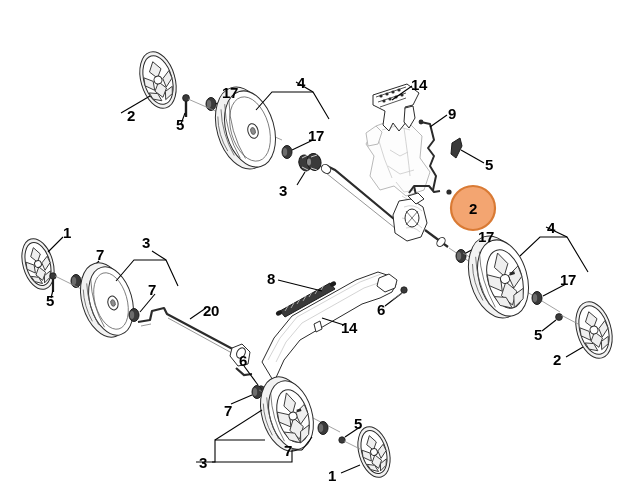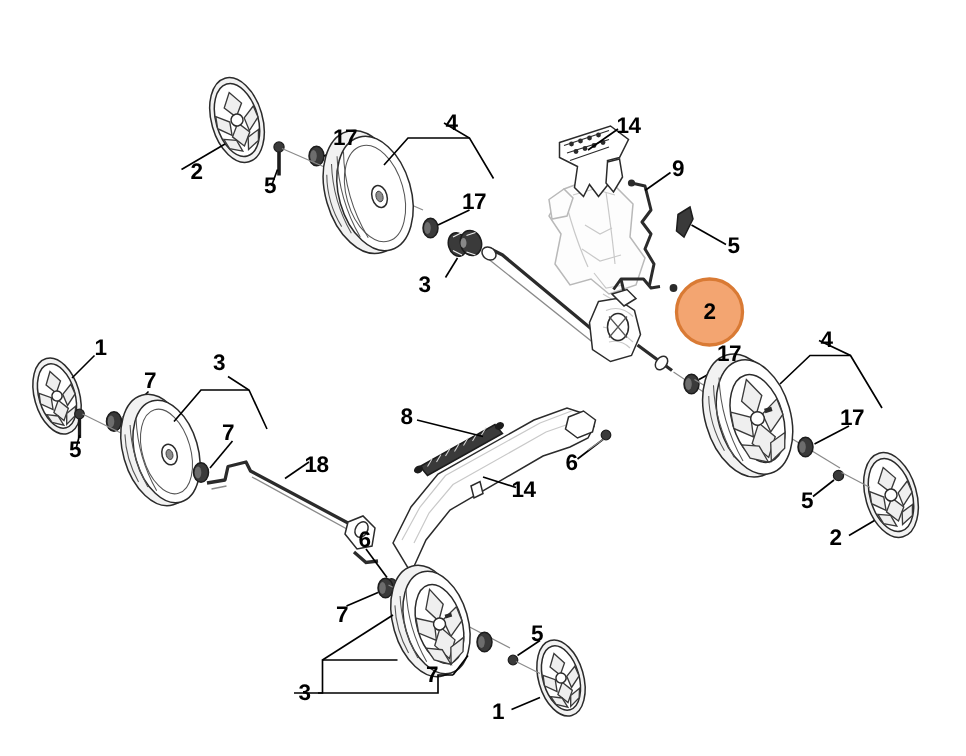--- a/index.html
+++ b/index.html
@@ -379,21 +379,21 @@
       <div style="position: absolute; left: 486px; top: 236px; transform: translate(-50%, -50%); font-family: &quot;Liberation Sans&quot;, sans-serif; font-size: 15px; font-weight: bold; color: rgb(0, 0, 0); line-height: 1; white-space: nowrap; letter-spacing: -0.3px;">17</div>
       <div style="position: absolute; left: 551px; top: 227px; transform: translate(-50%, -50%); font-family: &quot;Liberation Sans&quot;, sans-serif; font-size: 15px; font-weight: bold; color: rgb(0, 0, 0); line-height: 1; white-space: nowrap; letter-spacing: -0.3px;">4</div>
       <div style="position: absolute; left: 568px; top: 279px; transform: translate(-50%, -50%); font-family: &quot;Liberation Sans&quot;, sans-serif; font-size: 15px; font-weight: bold; color: rgb(0, 0, 0); line-height: 1; white-space: nowrap; letter-spacing: -0.3px;">17</div>
       <div style="position: absolute; left: 538px; top: 334px; transform: translate(-50%, -50%); font-family: &quot;Liberation Sans&quot;, sans-serif; font-size: 15px; font-weight: bold; color: rgb(0, 0, 0); line-height: 1; white-space: nowrap; letter-spacing: -0.3px;">5</div>
       <div style="position: absolute; left: 557px; top: 359px; transform: translate(-50%, -50%); font-family: &quot;Liberation Sans&quot;, sans-serif; font-size: 15px; font-weight: bold; color: rgb(0, 0, 0); line-height: 1; white-space: nowrap; letter-spacing: -0.3px;">2</div>
       <div style="position: absolute; left: 67px; top: 232px; transform: translate(-50%, -50%); font-family: &quot;Liberation Sans&quot;, sans-serif; font-size: 15px; font-weight: bold; color: rgb(0, 0, 0); line-height: 1; white-space: nowrap; letter-spacing: -0.3px;">1</div>
       <div style="position: absolute; left: 50px; top: 300px; transform: translate(-50%, -50%); font-family: &quot;Liberation Sans&quot;, sans-serif; font-size: 15px; font-weight: bold; color: rgb(0, 0, 0); line-height: 1; white-space: nowrap; letter-spacing: -0.3px;">5</div>
       <div style="position: absolute; left: 100px; top: 254px; transform: translate(-50%, -50%); font-family: &quot;Liberation Sans&quot;, sans-serif; font-size: 15px; font-weight: bold; color: rgb(0, 0, 0); line-height: 1; white-space: nowrap; letter-spacing: -0.3px;">7</div>
       <div style="position: absolute; left: 146px; top: 242px; transform: translate(-50%, -50%); font-family: &quot;Liberation Sans&quot;, sans-serif; font-size: 15px; font-weight: bold; color: rgb(0, 0, 0); line-height: 1; white-space: nowrap; letter-spacing: -0.3px;">3</div>
       <div style="position: absolute; left: 152px; top: 289px; transform: translate(-50%, -50%); font-family: &quot;Liberation Sans&quot;, sans-serif; font-size: 15px; font-weight: bold; color: rgb(0, 0, 0); line-height: 1; white-space: nowrap; letter-spacing: -0.3px;">7</div>
-      <div style="position: absolute; left: 211px; top: 310px; transform: translate(-50%, -50%); font-family: &quot;Liberation Sans&quot;, sans-serif; font-size: 15px; font-weight: bold; color: rgb(0, 0, 0); line-height: 1; white-space: nowrap; letter-spacing: -0.3px;">18</div>
+      <div style="position: absolute; left: 211px; top: 310px; transform: translate(-50%, -50%); font-family: &quot;Liberation Sans&quot;, sans-serif; font-size: 15px; font-weight: bold; color: rgb(0, 0, 0); line-height: 1; white-space: nowrap; letter-spacing: -0.3px;">20</div>
       <div style="position: absolute; left: 271px; top: 278px; transform: translate(-50%, -50%); font-family: &quot;Liberation Sans&quot;, sans-serif; font-size: 15px; font-weight: bold; color: rgb(0, 0, 0); line-height: 1; white-space: nowrap; letter-spacing: -0.3px;">8</div>
       <div style="position: absolute; left: 349px; top: 327px; transform: translate(-50%, -50%); font-family: &quot;Liberation Sans&quot;, sans-serif; font-size: 15px; font-weight: bold; color: rgb(0, 0, 0); line-height: 1; white-space: nowrap; letter-spacing: -0.3px;">14</div>
       <div style="position: absolute; left: 381px; top: 309px; transform: translate(-50%, -50%); font-family: &quot;Liberation Sans&quot;, sans-serif; font-size: 15px; font-weight: bold; color: rgb(0, 0, 0); line-height: 1; white-space: nowrap; letter-spacing: -0.3px;">6</div>
       <div style="position: absolute; left: 243px; top: 360px; transform: translate(-50%, -50%); font-family: &quot;Liberation Sans&quot;, sans-serif; font-size: 15px; font-weight: bold; color: rgb(0, 0, 0); line-height: 1; white-space: nowrap; letter-spacing: -0.3px;">6</div>
       <div style="position: absolute; left: 228px; top: 410px; transform: translate(-50%, -50%); font-family: &quot;Liberation Sans&quot;, sans-serif; font-size: 15px; font-weight: bold; color: rgb(0, 0, 0); line-height: 1; white-space: nowrap; letter-spacing: -0.3px;">7</div>
       <div style="position: absolute; left: 203px; top: 462px; transform: translate(-50%, -50%); font-family: &quot;Liberation Sans&quot;, sans-serif; font-size: 15px; font-weight: bold; color: rgb(0, 0, 0); line-height: 1; white-space: nowrap; letter-spacing: -0.3px;">3</div>
       <div style="position: absolute; left: 288px; top: 450px; transform: translate(-50%, -50%); font-family: &quot;Liberation Sans&quot;, sans-serif; font-size: 15px; font-weight: bold; color: rgb(0, 0, 0); line-height: 1; white-space: nowrap; letter-spacing: -0.3px;">7</div>
       <div style="position: absolute; left: 358px; top: 423px; transform: translate(-50%, -50%); font-family: &quot;Liberation Sans&quot;, sans-serif; font-size: 15px; font-weight: bold; color: rgb(0, 0, 0); line-height: 1; white-space: nowrap; letter-spacing: -0.3px;">5</div>
       <div style="position: absolute; left: 332px; top: 475px; transform: translate(-50%, -50%); font-family: &quot;Liberation Sans&quot;, sans-serif; font-size: 15px; font-weight: bold; color: rgb(0, 0, 0); line-height: 1; white-space: nowrap; letter-spacing: -0.3px;">1</div>
     </div>

